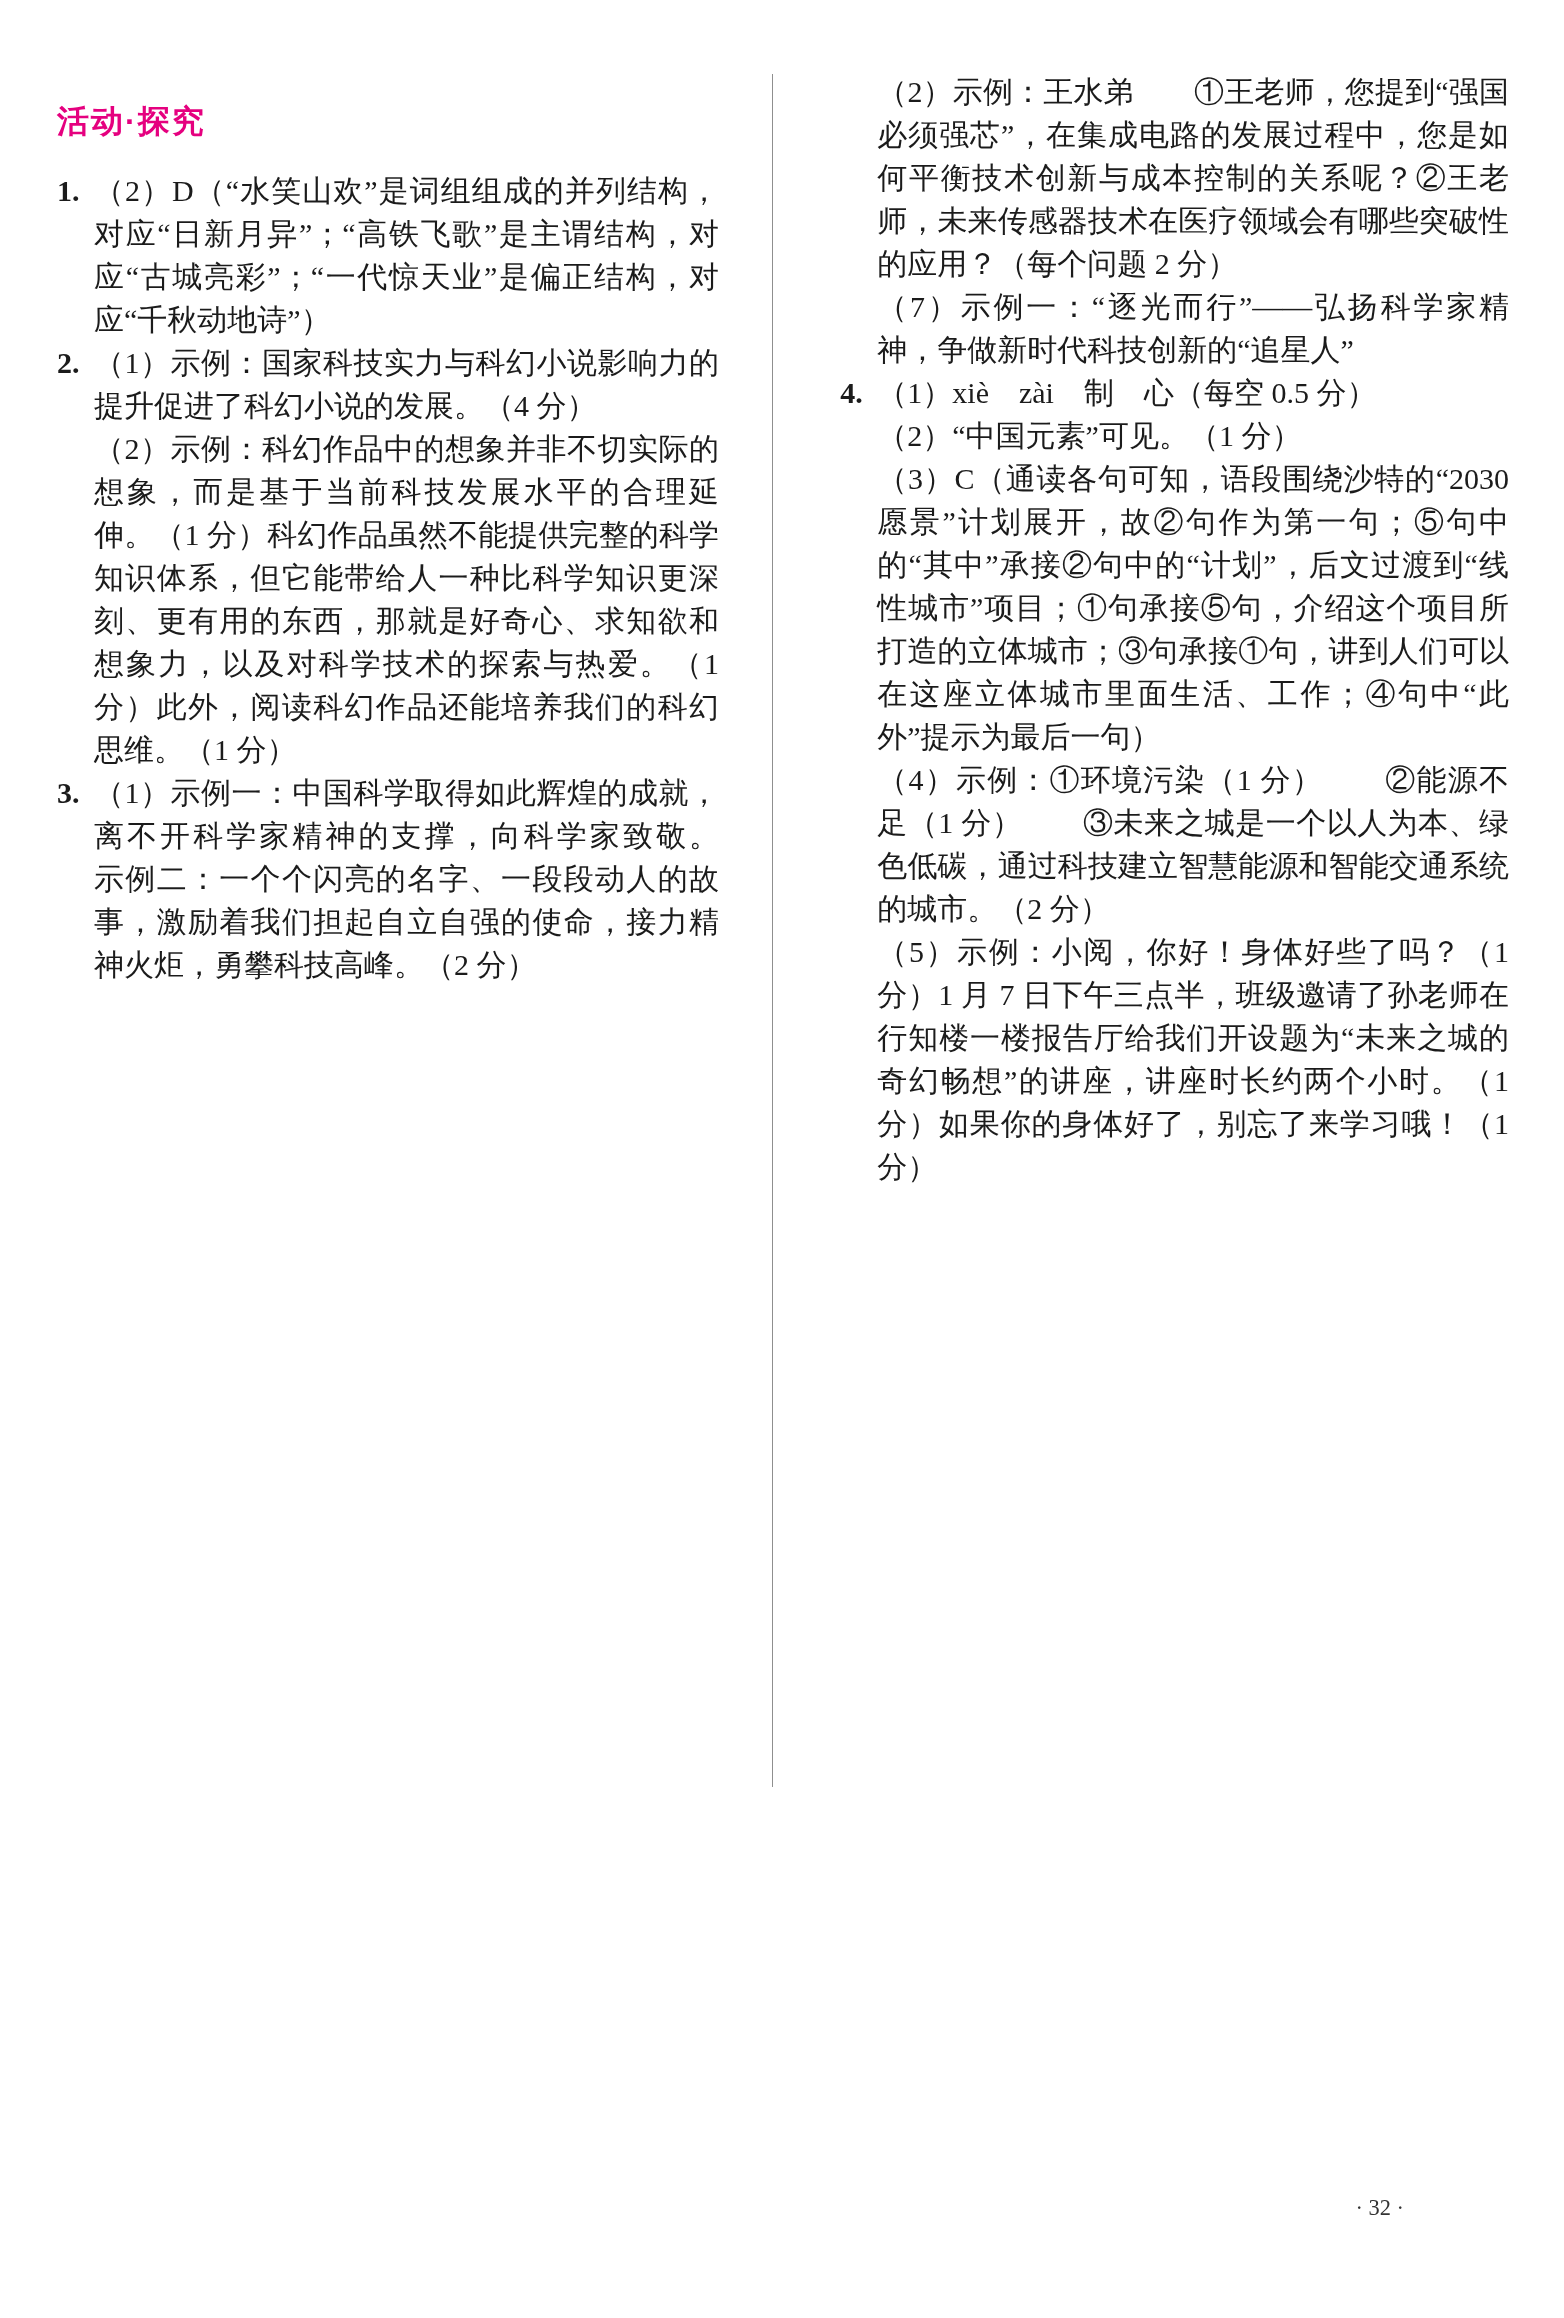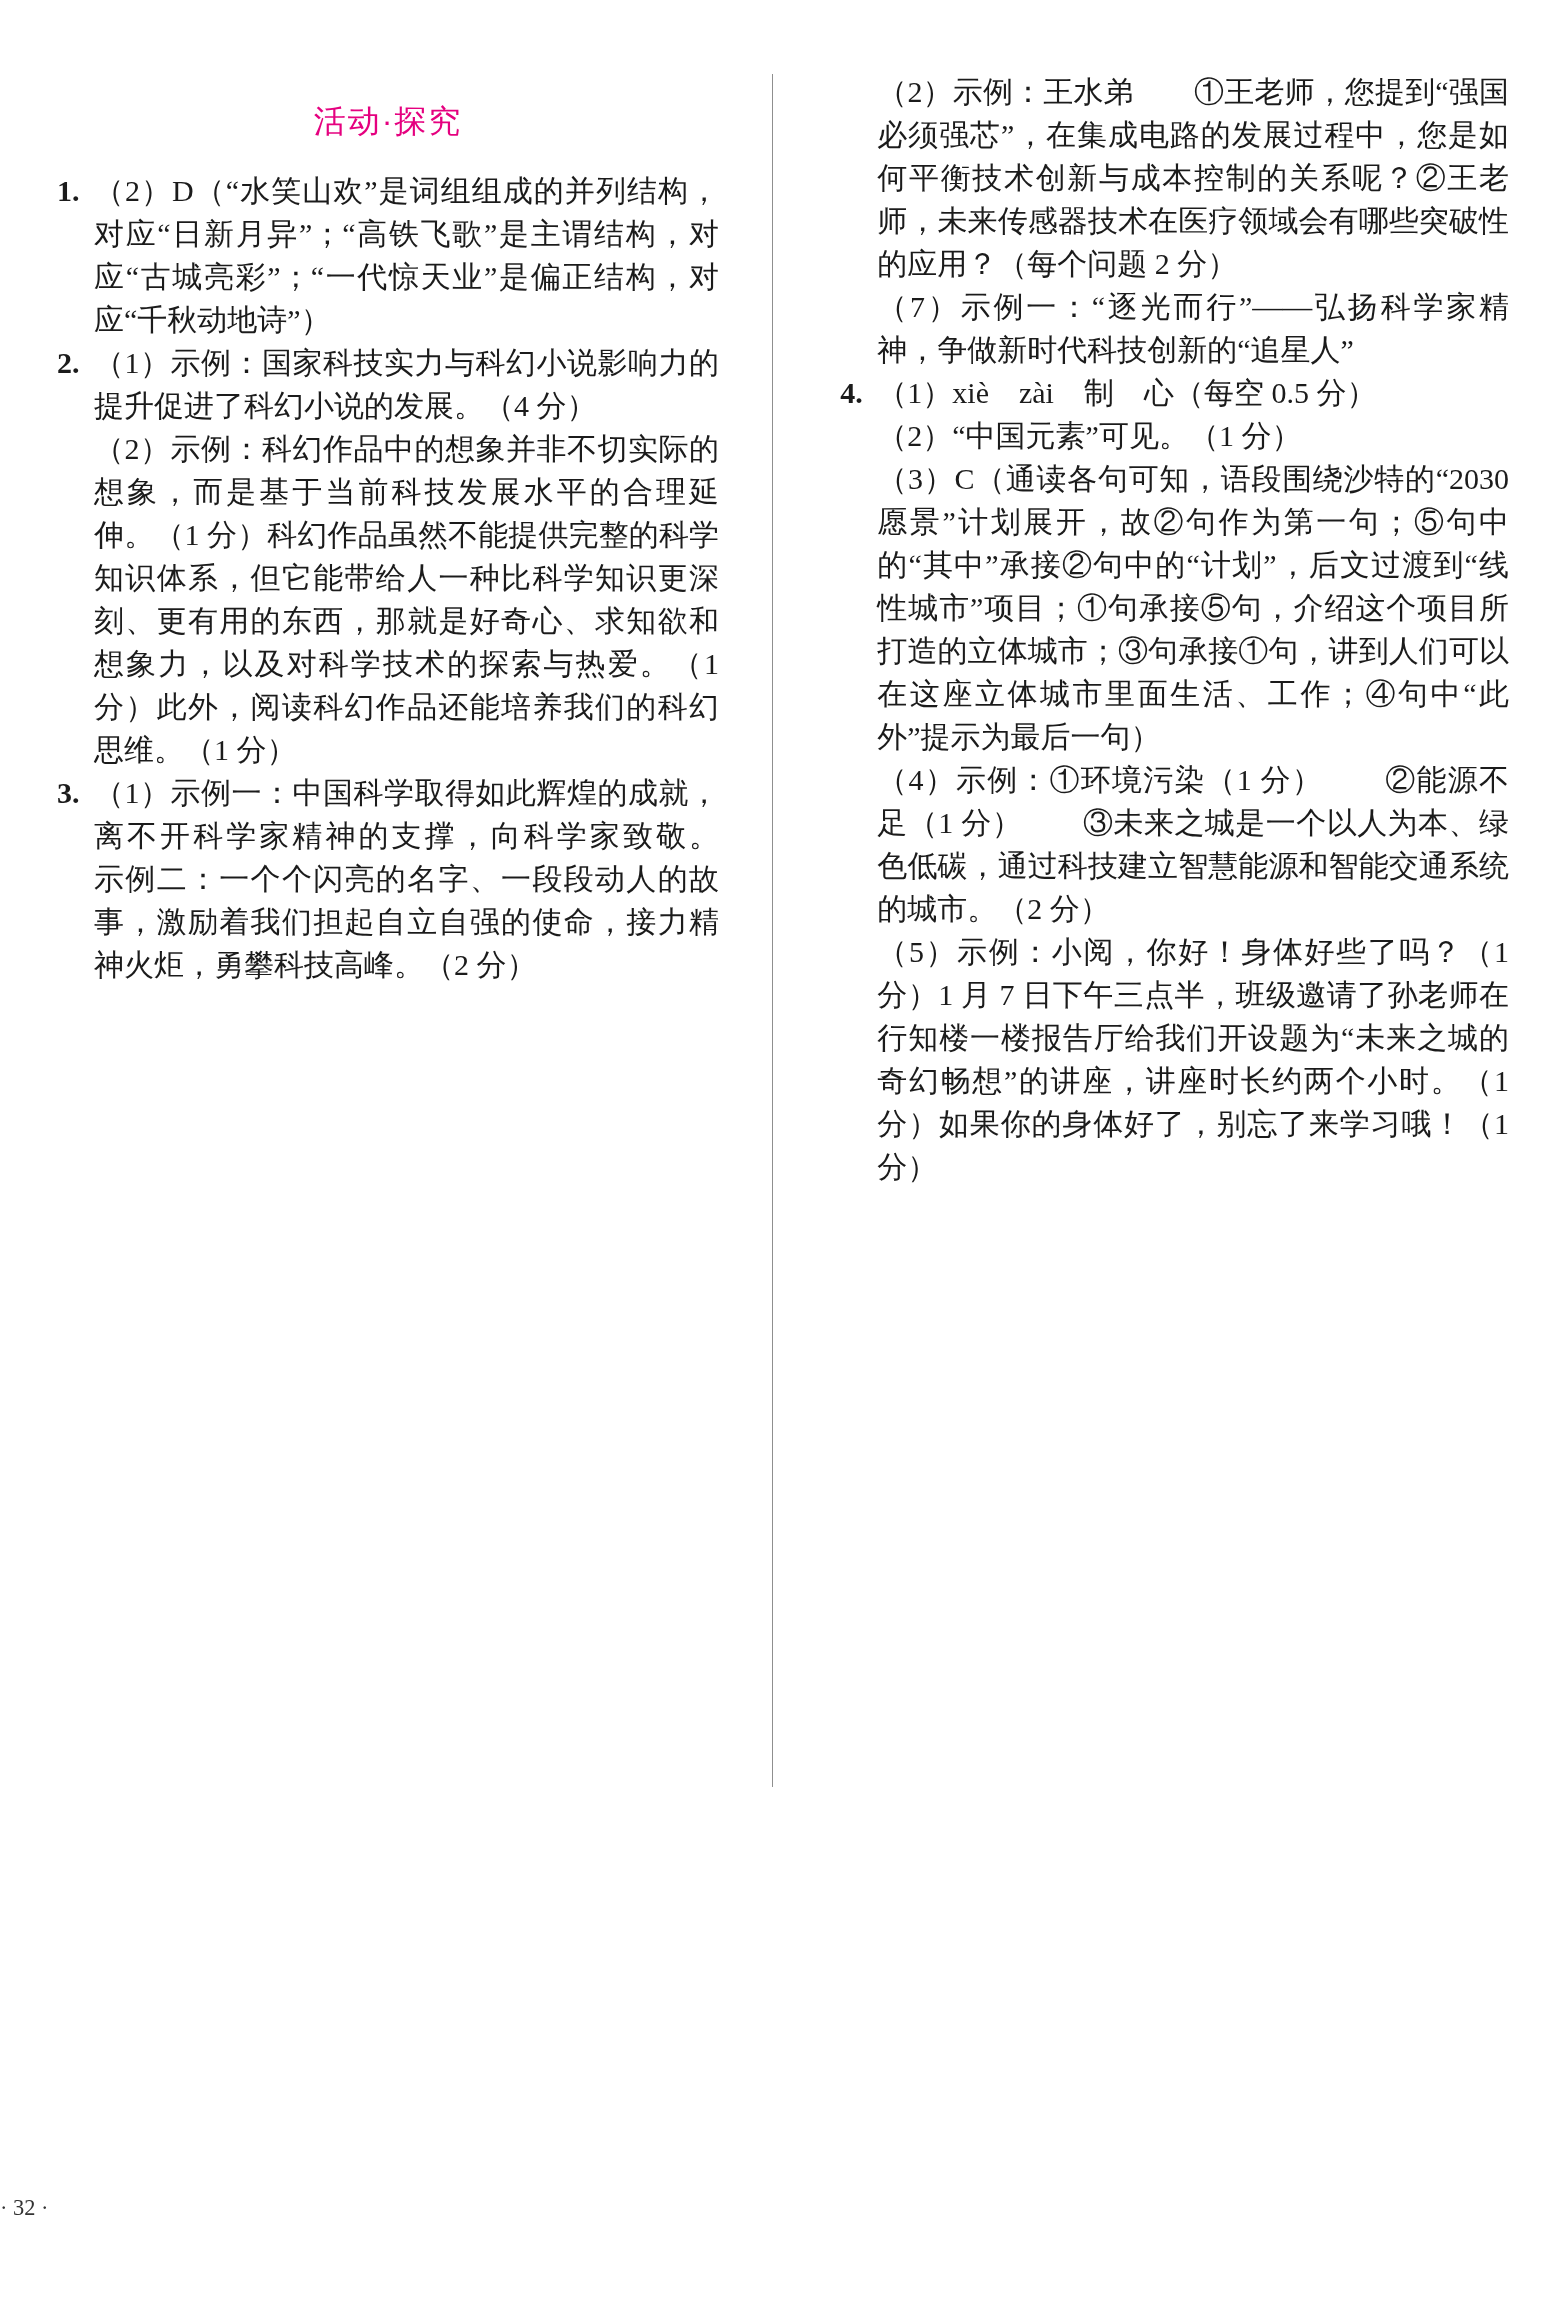--- a/index.html
+++ b/index.html
@@ -36,40 +36,40 @@
     margin: 4px 53px 0 53px;
   }
   .col-right { flex: 1; min-width: 0; margin-left: 14px; }
   .intro {
     margin: 0;
     font-size: 28px;
     line-height: 42px;
   }
   .heading {
     margin: 30px 0 26px;
-    text-align: center;
+    text-align: left;
     color: #e5007f;
     font-family: "Liberation Sans", "DejaVu Sans", sans-serif;
-    font-weight: 400;
+    font-weight: 700;
     font-size: 32px;
     letter-spacing: 2px;
   }
   .item { display: flex; }
   .num {
     flex: 0 0 37px;
     font-weight: 700;
   }
   .paras { flex: 1; min-width: 0; }
   .para { margin: 0; }
   .footer {
     position: absolute;
     top: 2195px;
     left: 0;
     width: 1404px;
-    text-align: left;
+    text-align: right;
     font-size: 22.4px;
     color: #333333;
   }
 </style>
 </head>
 <body>
 
 <div class="page">
   <div class="content">
     <div class="columns">

